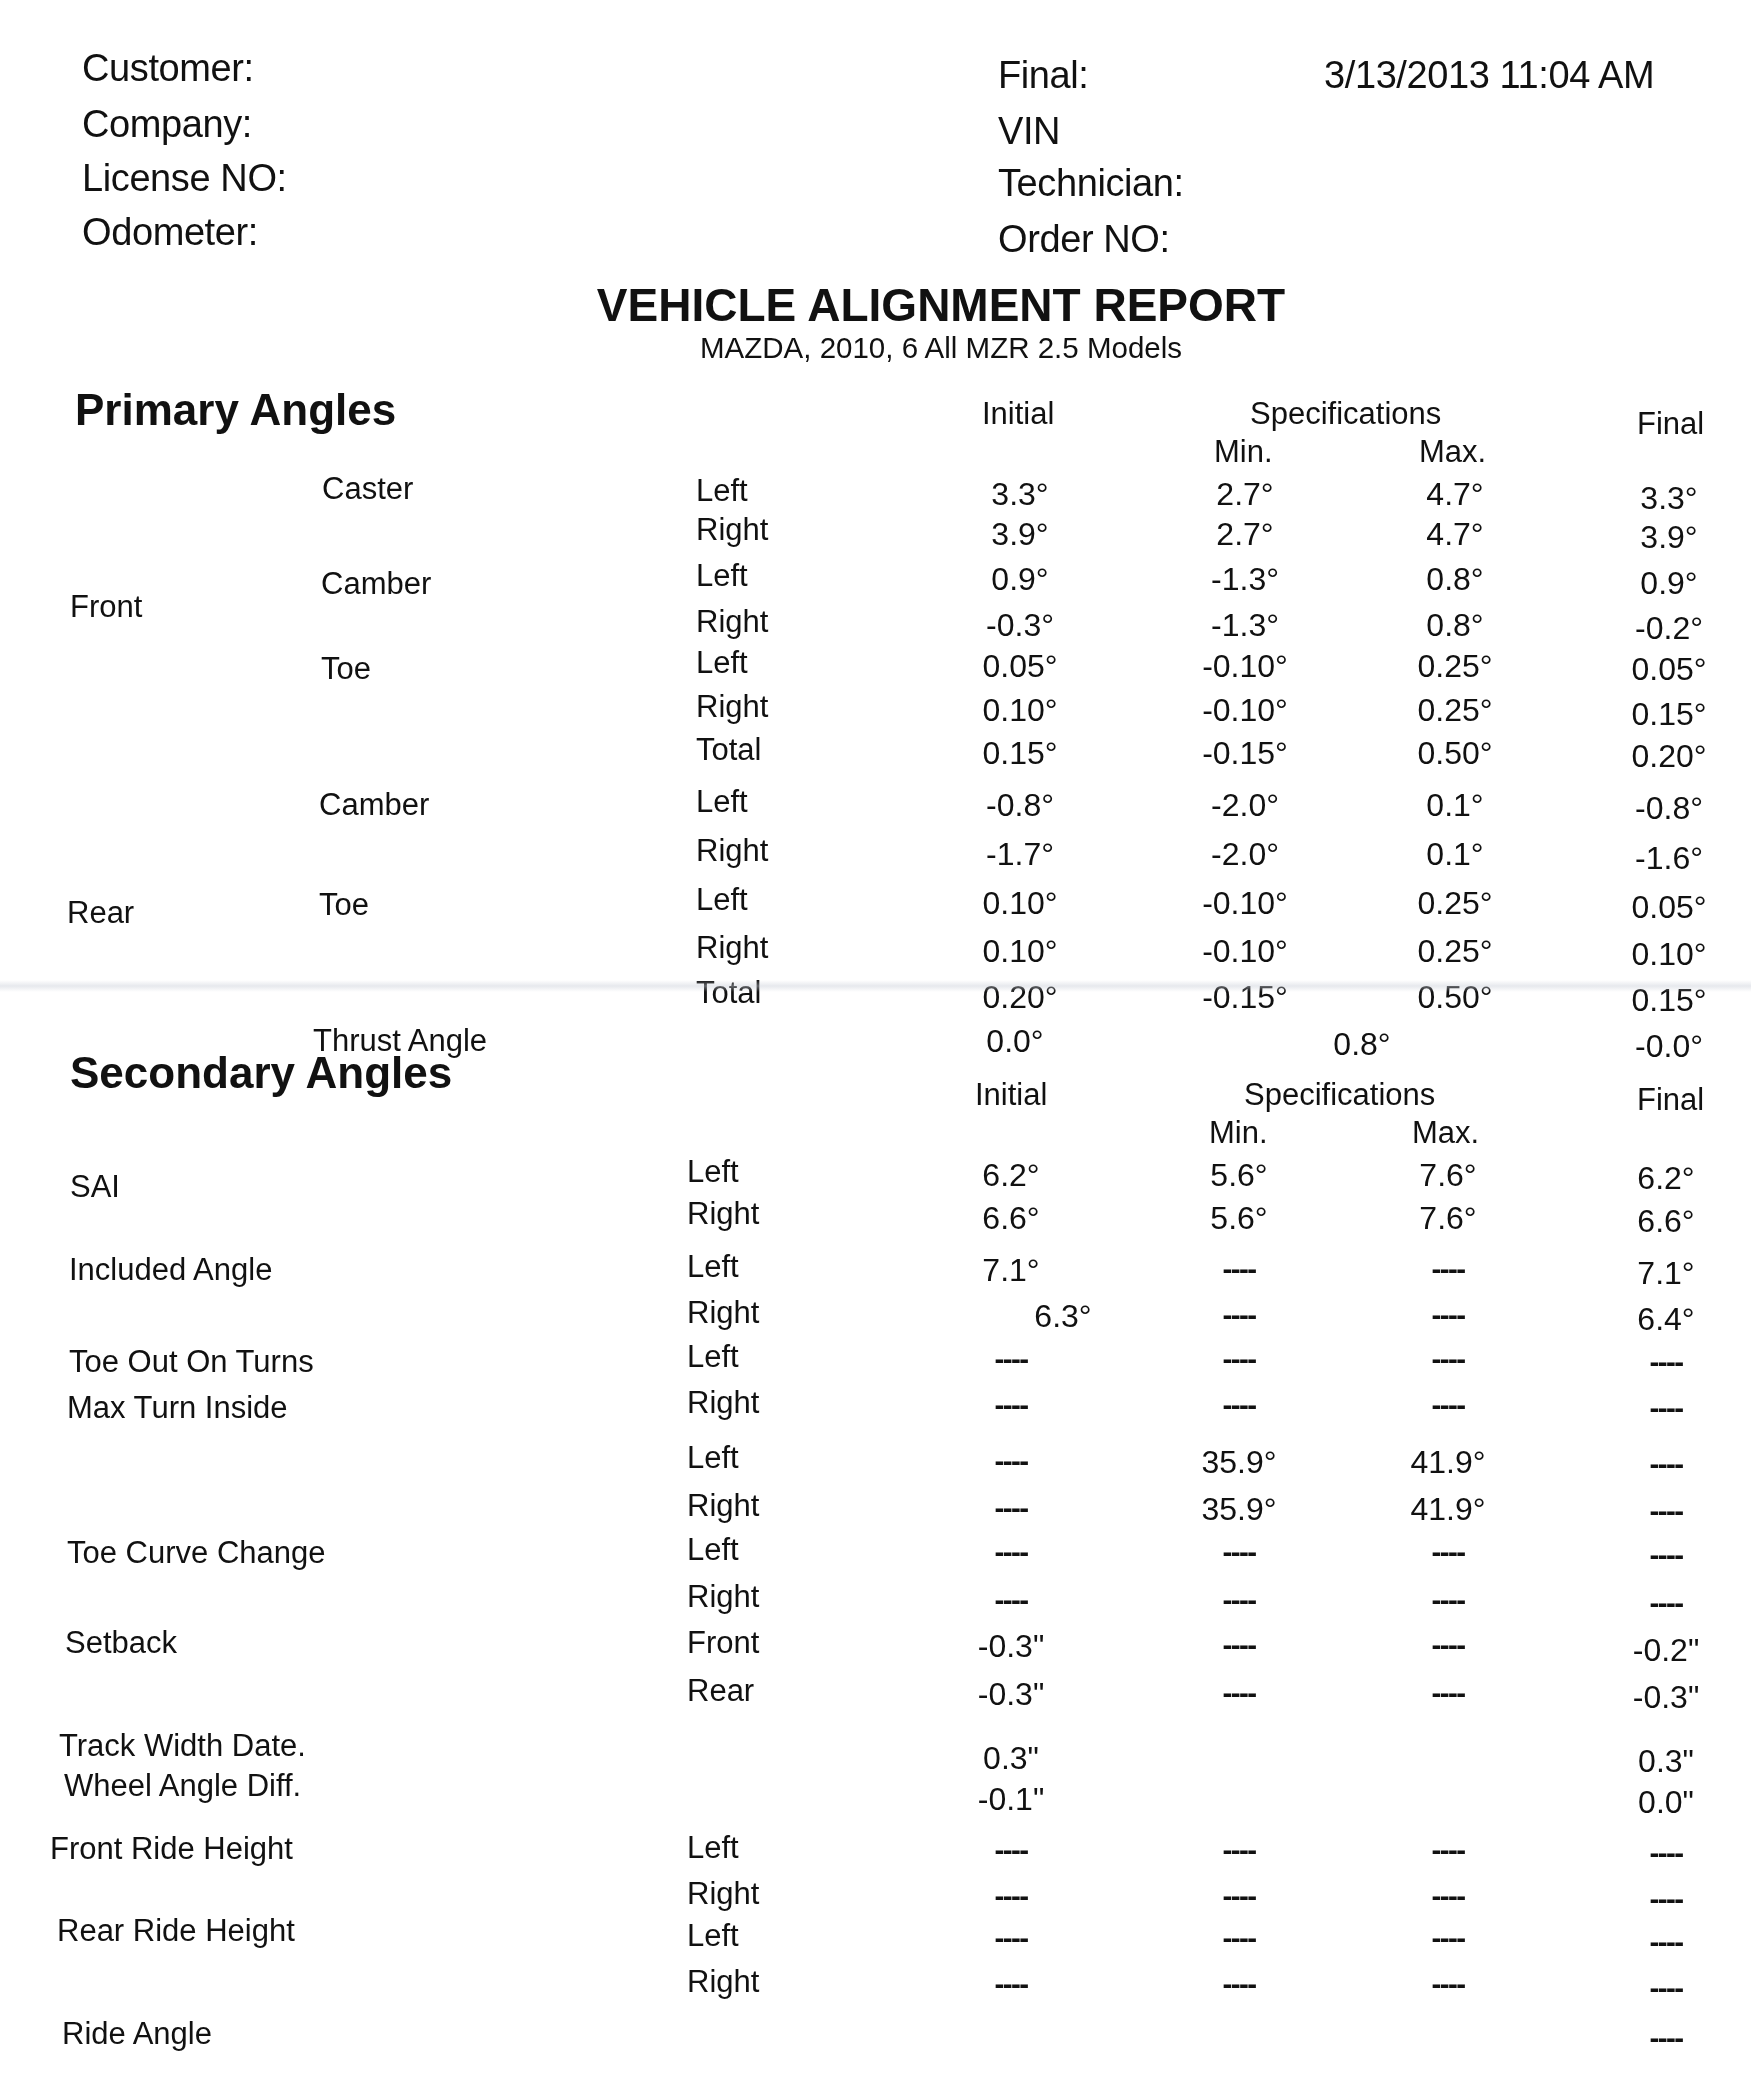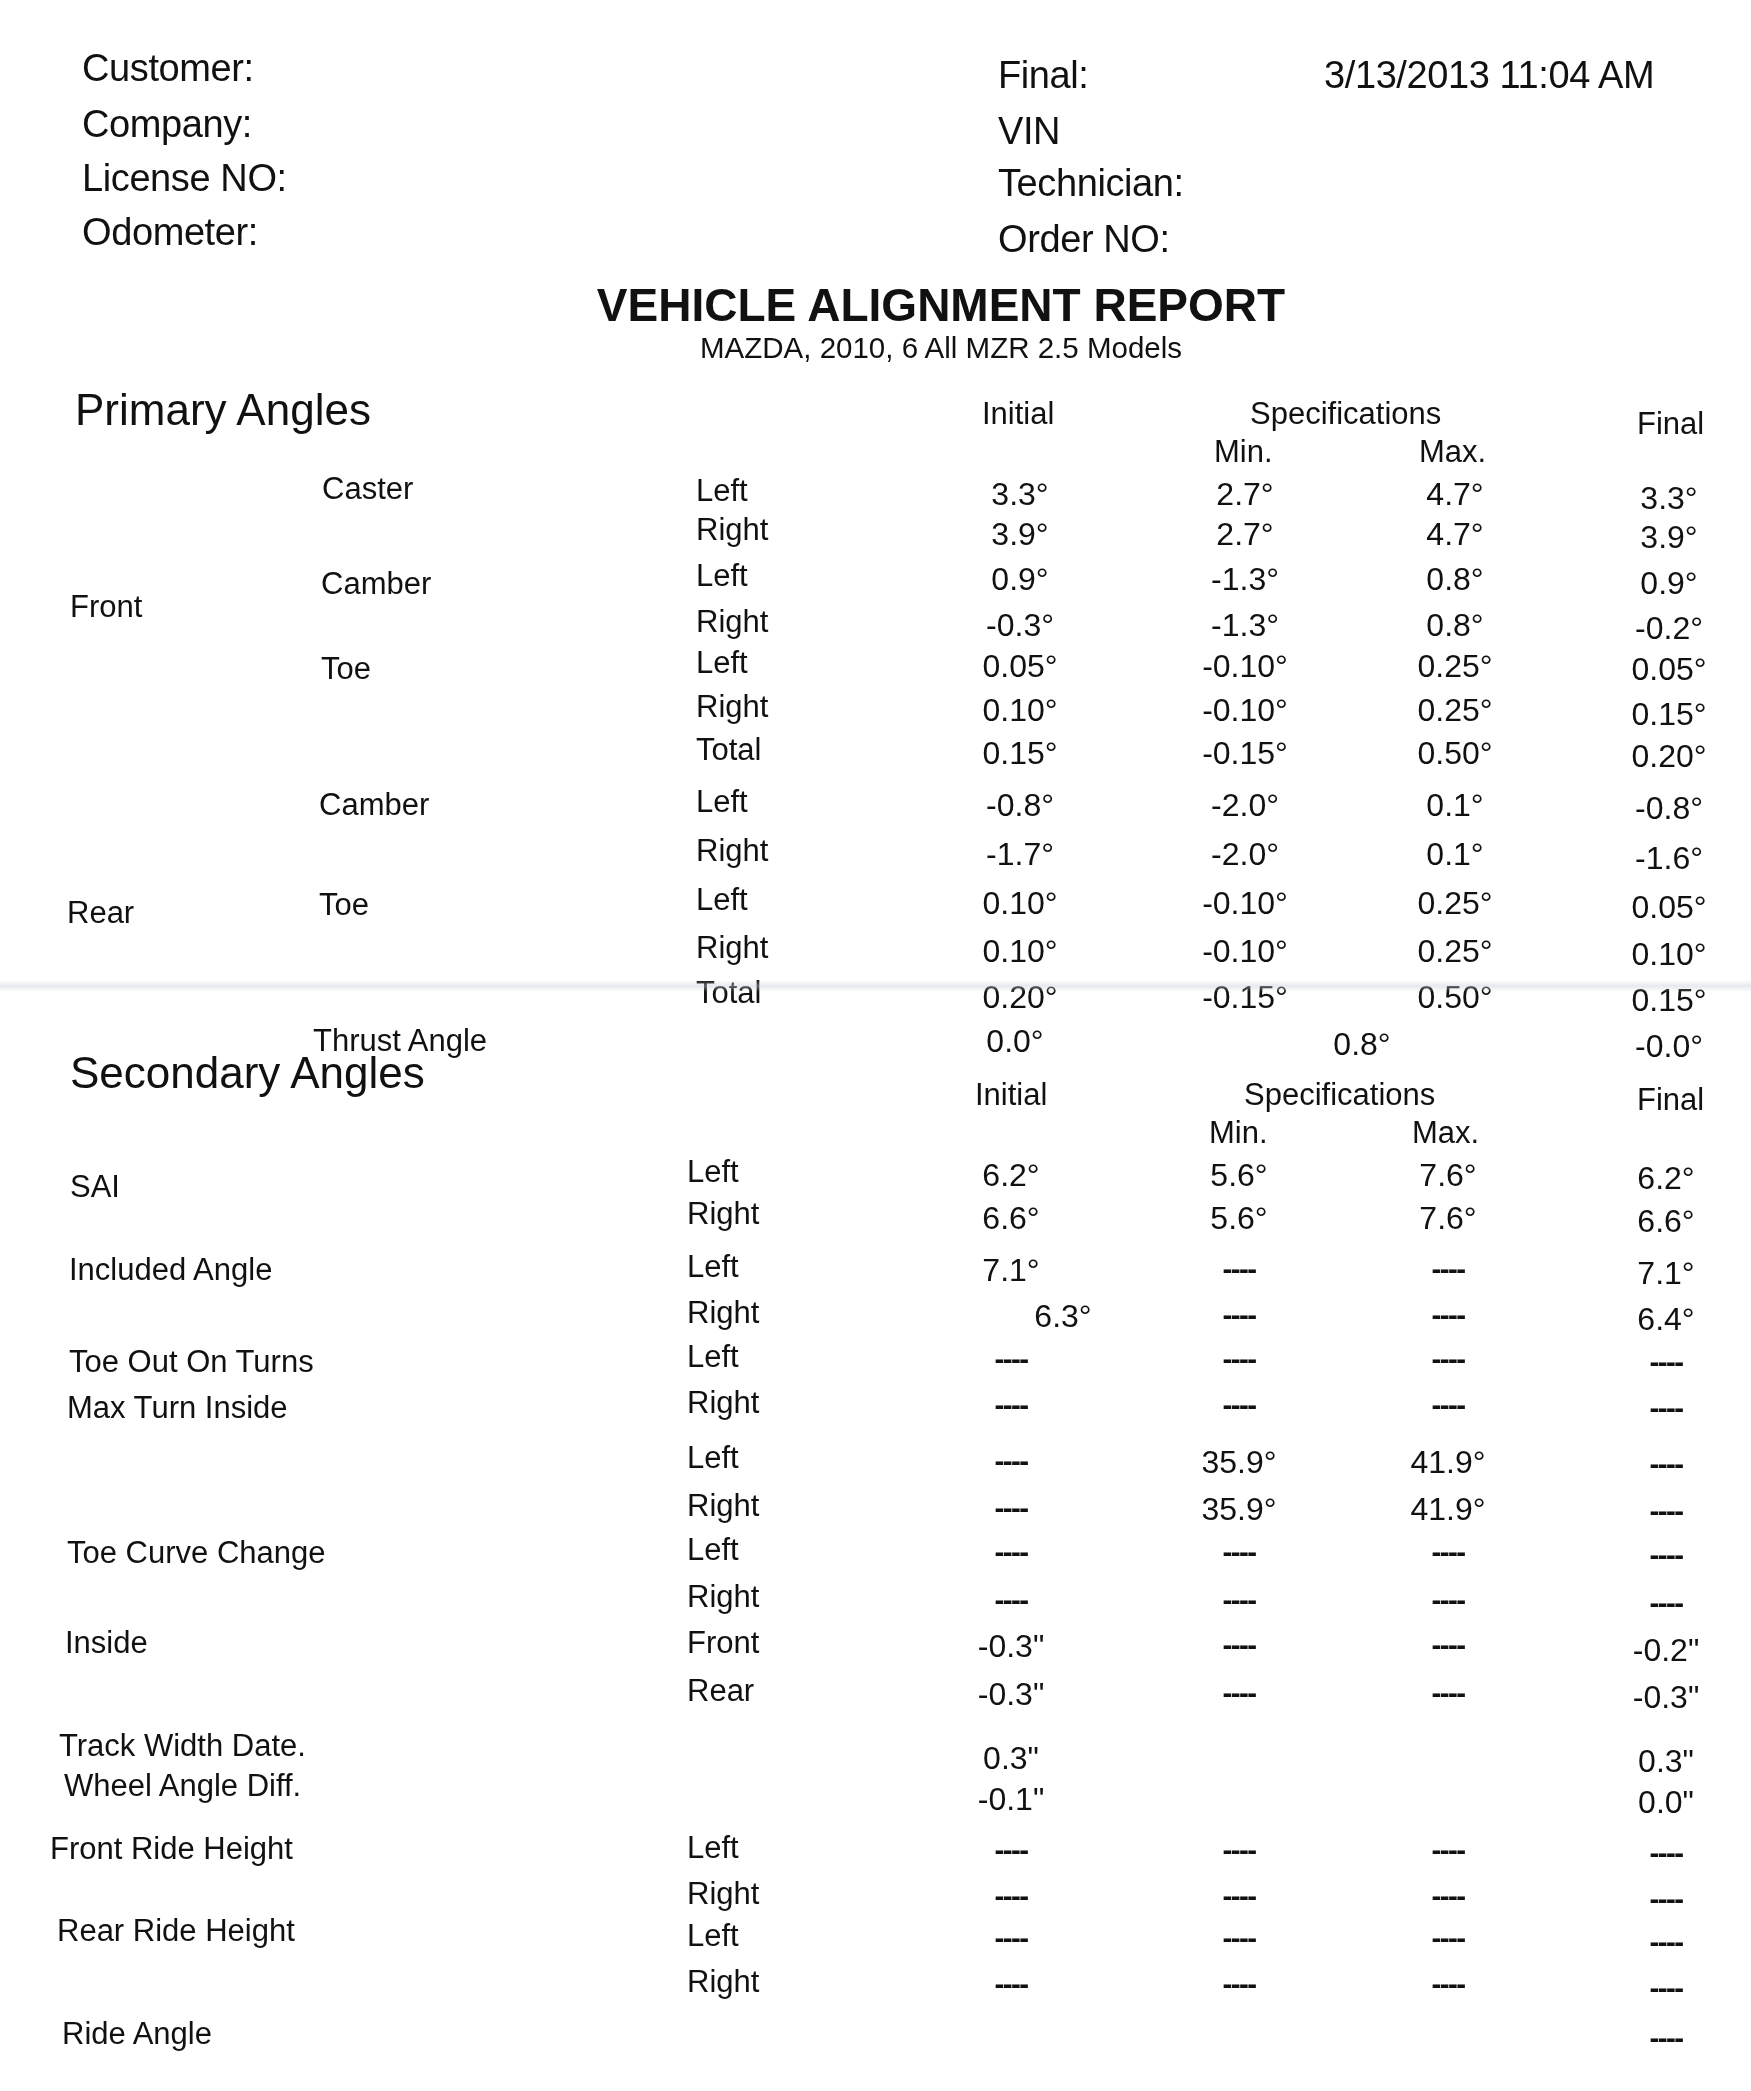--- a/index.html
+++ b/index.html
@@ -4,21 +4,21 @@
 <style>
   html, body { margin: 0; padding: 0; background: #ffffff; }
   body {
     width: 1751px; height: 2092px; position: relative; overflow: hidden;
     font-family: "Liberation Sans", sans-serif; color: #111;
   }
   .abs { position: absolute; white-space: nowrap; }
   .hdr { font-size: 38px; letter-spacing: -0.4px; }
   .title { font-size: 46px; font-weight: bold; left: 0; width: 1882px; text-align: center; }
   .subtitle { font-size: 29.5px; left: 0; width: 1882px; text-align: center; }
-  .section { font-size: 44px; font-weight: normal; }
+  .section { font-size: 44px; font-weight: bold; }
   .lbl { font-size: 31px; }
   .colhdr { font-size: 31px; text-align: center; }
   .val { font-size: 32px; text-align: center; width: 180px; }
   .dash { font-size: 29.5px; font-weight: bold; text-align: center; width: 180px; letter-spacing: -1.6px; }
   .fold { position: absolute; left: 0; width: 1751px; height: 11.5px; top: 980px;
           background: linear-gradient(to bottom, rgba(200,205,215,0) 0%, rgba(200,205,215,0.45) 50%, rgba(200,205,215,0) 100%); }
 </style>
 </head>
 <body>
 
@@ -158,21 +158,21 @@
 <span class="abs colhdr" style="left:1244px;top:1077px">Specifications</span>
 <span class="abs colhdr" style="left:1209px;top:1115px">Min.</span>
 <span class="abs colhdr" style="left:1412px;top:1115px">Max.</span>
 <span class="abs colhdr" style="left:1637px;top:1082px">Final</span>
 
 <span class="abs lbl" style="left:70px;top:1169px">SAI</span>
 <span class="abs lbl" style="left:69px;top:1252px">Included Angle</span>
 <span class="abs lbl" style="left:69px;top:1344px">Toe Out On Turns</span>
 <span class="abs lbl" style="left:67px;top:1390px">Max Turn Inside</span>
 <span class="abs lbl" style="left:67px;top:1535px">Toe Curve Change</span>
-<span class="abs lbl" style="left:65px;top:1625px">Inside</span>
+<span class="abs lbl" style="left:65px;top:1625px">Setback</span>
 <span class="abs lbl" style="left:59px;top:1728px">Track Width Date.</span>
 <span class="abs lbl" style="left:64px;top:1768px">Wheel Angle Diff.</span>
 <span class="abs lbl" style="left:50px;top:1831px">Front Ride Height</span>
 <span class="abs lbl" style="left:57px;top:1913px">Rear Ride Height</span>
 <span class="abs lbl" style="left:62px;top:2016px">Ride Angle</span>
 
 <div id="secondary-rows">
     <div>
       <span class="abs lbl" style="left: 687px; top: 1154px;">Left</span>
       <span class="abs val" style="left: 921px; top: 1157px;">6.2°</span>

